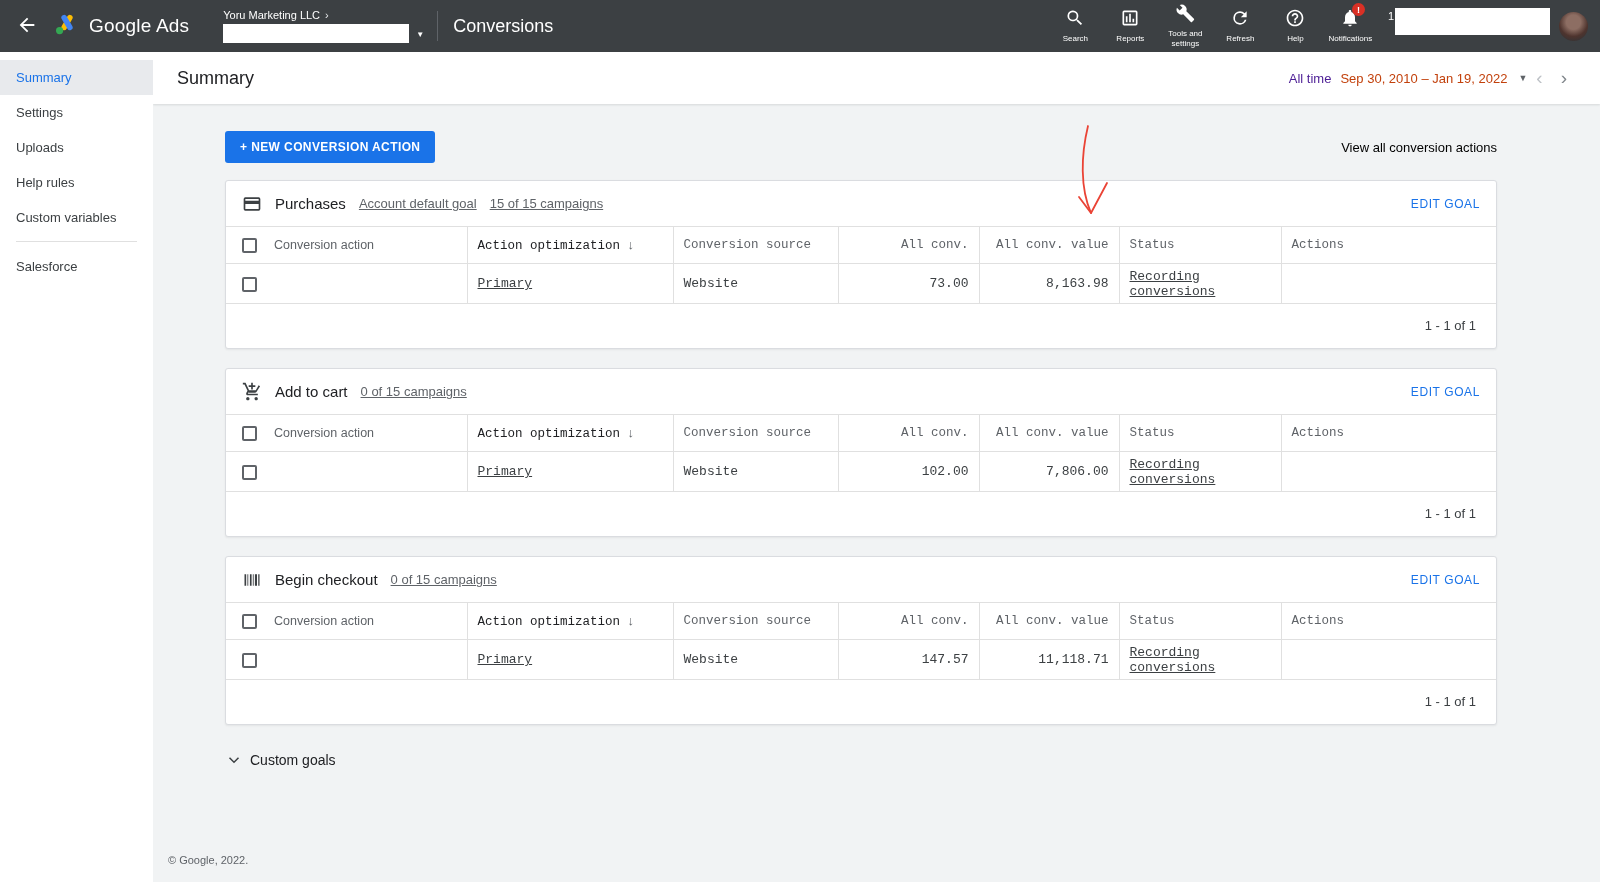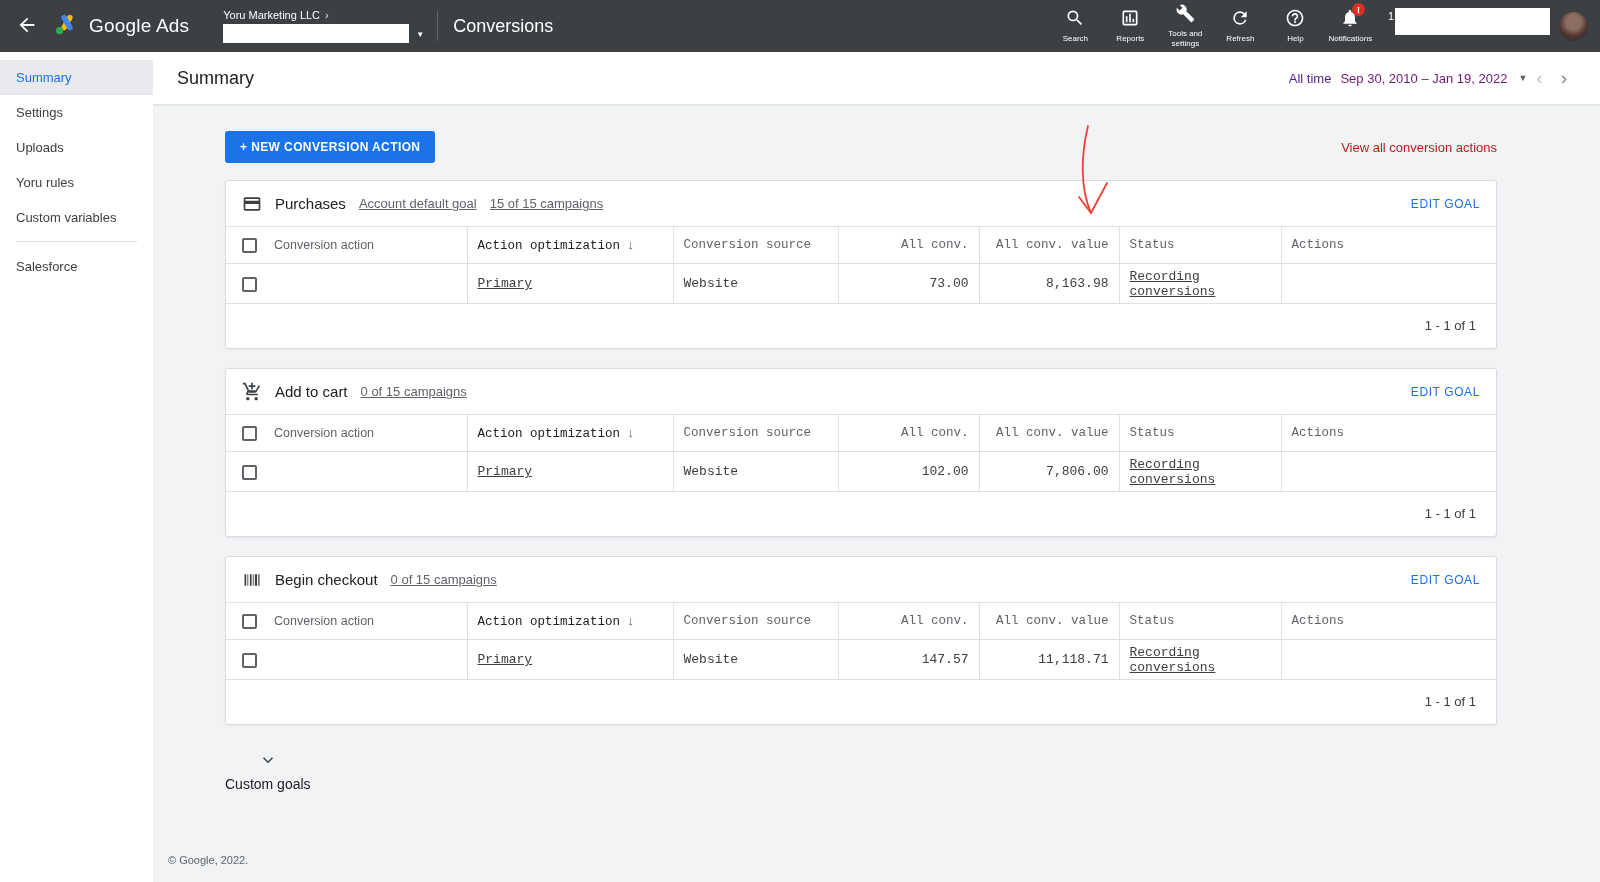--- a/index.html
+++ b/index.html
@@ -40,31 +40,31 @@
   .side-item.selected { background:#e8eaed; color:#1a73e8; }
   .side-divider { height:1px; background:#e0e0e0; margin:6px 16px 7px 16px; }
 
   
   .main { position:absolute; top:52px; left:153px; right:0; bottom:0; display:flex; flex-direction:column; }
   .page-header { height:52px; background:#fff; display:flex; align-items:center; padding:0 24px;
     box-shadow:0 1px 2px rgba(60,64,67,.15); position:relative; z-index:2; }
   .page-header h1 { font-size:18px; font-weight:400; color:#202124; }
   .date-area { margin-left:auto; display:flex; align-items:center; gap:9px; cursor:pointer; }
   .date-preset { font-size:13px; color:#4c1d95; }
-  .date-value { font-size:13px; color:#701a75; font-weight:500; }
+  .date-value { font-size:13px; color:#c2410c; font-weight:500; }
   .date-caret { font-size:9px; color:#5f6368; margin-left:2px; }
   .chev { background:none; border:none; font-size:19px; padding:0 9px; cursor:pointer; font-family:inherit; }
   .chev.prev { color:#bdc1c6; }
   .chev.next { color:#80868b; }
 
   .content { flex:1; background:#f1f3f4; padding:27px 103px 0 72px; position:relative; }
   .toolbar-row { display:flex; align-items:center; justify-content:space-between; margin-bottom:17px; }
   .new-action-btn { background:#1a73e8; color:#fff; border:none; border-radius:3px; cursor:pointer;
     font-size:12px; font-weight:700; letter-spacing:.4px; padding:9px 15px; font-family:inherit; }
-  .view-all { color:#b91c1c; font-size:13px; cursor:pointer; text-decoration:none; }
+  .view-all { color:#000000; font-size:13px; cursor:pointer; text-decoration:none; }
 
   .goal-card { background:#fff; border:1px solid #dadce0; border-radius:3px; margin-bottom:19px;
     box-shadow:0 1px 2px rgba(60,64,67,.08); }
   .gc-header { display:flex; align-items:center; height:45px; padding:0 16px; gap:13px; }
   .gc-icon { width:20px; height:20px; display:flex; align-items:center; }
   .gc-title { font-size:15px; font-weight:500; color:#202124; }
   .gc-link { font-size:13px; color:#5f6368; text-decoration:underline; cursor:pointer; }
   .edit-goal { margin-left:auto; background:none; border:none; color:#1a73e8; font-size:12px;
     font-weight:500; letter-spacing:.6px; cursor:pointer; font-family:inherit; }
 
@@ -77,21 +77,21 @@
   .gc-table th.pl0, .gc-table td.pl0 { padding-left:0; }
   .gc-table .num { text-align:right; }
   .sorted-label { color:#202124; font-weight:500; }
   .sort-arrow { color:#5f6368; font-size:13px; margin-left:7px; }
   .checkbox { display:inline-block; width:15px; height:15px; border:2px solid #5f6368;
     border-radius:2px; background:#fff; cursor:pointer; vertical-align:middle; }
   .cell-link { color:#3c4043; text-decoration:underline; cursor:pointer; }
   .gc-pagination { display:flex; justify-content:flex-end; padding:14px 20px 15px; font-size:13px; color:#3c4043; }
 
   .custom-goals { display:flex; align-items:center; gap:7px; margin-top:26px; font-size:14px;
-    font-weight:500; color:#202124; cursor:pointer; width:fit-content;flex-direction:column; }
+    font-weight:500; color:#202124; cursor:pointer; width:fit-content; }
   .footer { position:absolute; left:15px; bottom:16px; font-size:11px; color:#5f6368; }
 
   .annotation-arrow { position:absolute; left:1065px; top:120px; z-index:20; pointer-events:none; }
 </style>
 </head>
 <body>
 
 <header class="topbar">
   <button class="icon-btn back-btn">
     <span>
@@ -181,21 +181,21 @@
   <div class="side-item selected">
     <span>Summary</span>
   </div>
   <div class="side-item">
     <span>Settings</span>
   </div>
   <div class="side-item">
     <span>Uploads</span>
   </div>
   <div class="side-item">
-    <span>Yoru rules</span>
+    <span>Help rules</span>
   </div>
   <div class="side-item">
     <span>Custom variables</span>
   </div>
   <div class="side-divider"></div>
   <div class="side-item">
     <span>Salesforce</span>
   </div>
 </nav>
 

